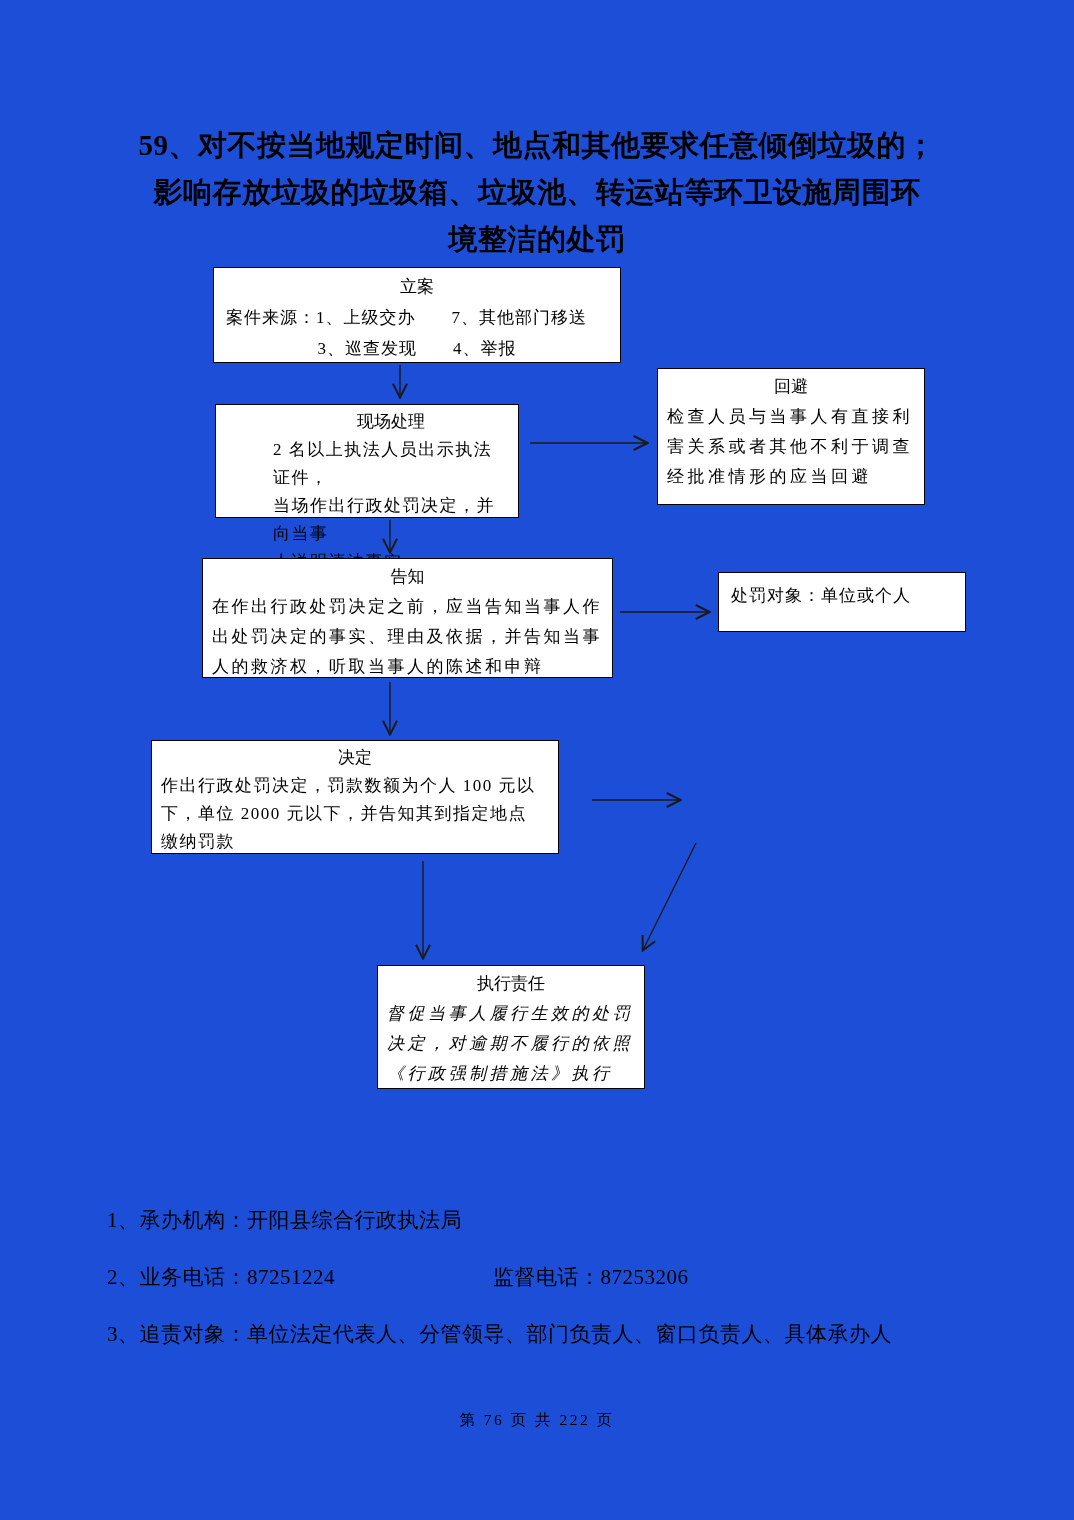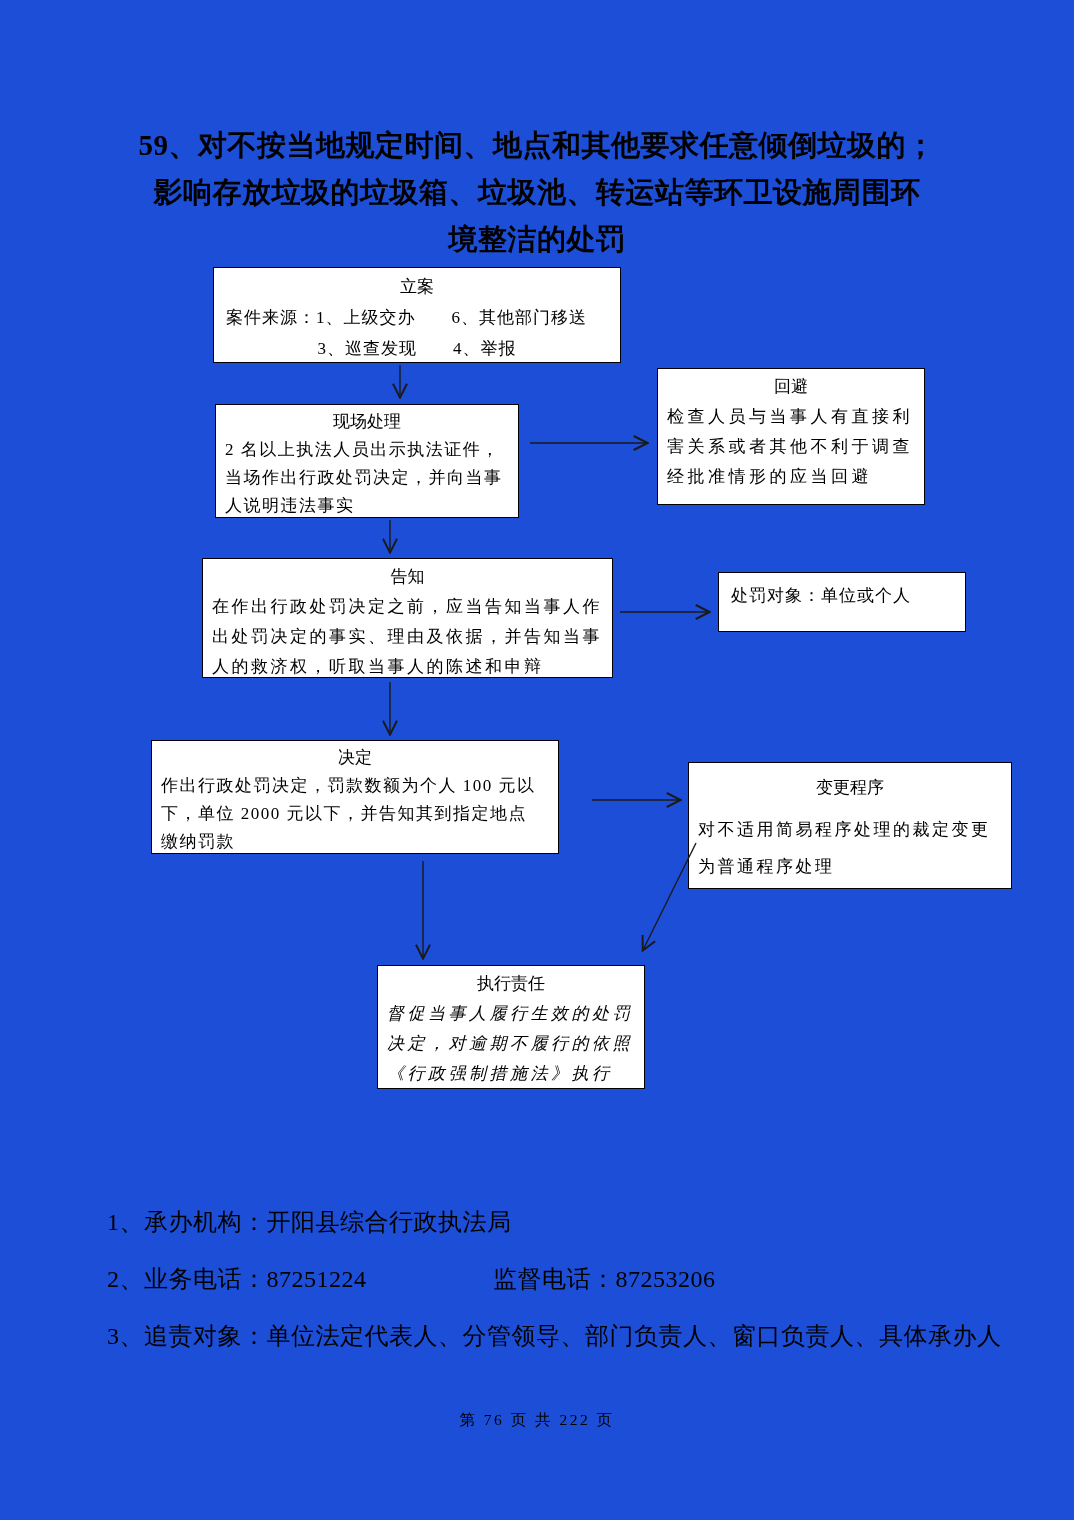--- a/index.html
+++ b/index.html
@@ -30,21 +30,21 @@
     font-size:17px;
     line-height:29px;
   }
   .box-title { text-align:center; margin-top:3px; }
   .box-body  { white-space:pre-line; padding:0 9px; }
 
   .case-filing { left:213px; top:267px; width:408px; height:96px; line-height:31px; }
   .case-src-1  { padding-left:12px; letter-spacing:1px; }
   .case-src-2  { text-align:center; letter-spacing:1px; }
 
-  .onsite { left:215px; top:404px; width:304px; height:114px; line-height:28px; }
+  .onsite { left:215px; top:404px; width:304px; height:114px; line-height:28px;padding-left:48px; }
   .onsite .box-body { letter-spacing:1.5px; }
 
   .recusal { left:657px; top:368px; width:268px; height:137px; line-height:30px; }
   .recusal .box-body { letter-spacing:3.5px; }
 
   .notification { left:202px; top:558px; width:411px; height:120px; line-height:30px; }
   .notification .box-body { letter-spacing:2.5px; }
 
   .penalty-target { left:718px; top:572px; width:248px; height:60px; }
   .penalty-target .pt-text { padding:8px 0 0 12px; letter-spacing:1px; }
@@ -57,21 +57,21 @@
   .procedure-change .box-body  { letter-spacing:2.5px; line-height:37px; margin-top:9px; }
 
   .enforcement { left:377px; top:965px; width:268px; height:124px; line-height:30px; }
   .enforcement .box-body { letter-spacing:3.5px;font-style:italic; }
 
   
   .arrows { position:absolute; top:0; left:0; pointer-events:none; }
   .arrows line { stroke:#1a1a1a; stroke-width:1.4; }
 
   
-  .note { position:absolute; font-size:24px; letter-spacing:0.5px; white-space:nowrap; }
+  .note { position:absolute; font-size:21px; letter-spacing:0.5px; white-space:nowrap; }
   .note-1 { left:107px; top:1206px; }
   .note-2-left  { left:107px; top:1263px; }
   .note-2-right { left:493px; top:1263px; }
   .note-3 { left:107px; top:1320px; }
 
   
   .page-footer {
     position:absolute; top:1410px; left:0; width:100%;
     text-align:center;
     font-size:15.5px; letter-spacing:2.5px;
@@ -81,21 +81,21 @@
 <body>
 
 <div class="page">
 
   <div class="doc-title">59、对不按当地规定时间、地点和其他要求任意倾倒垃圾的；
 影响存放垃圾的垃圾箱、垃圾池、转运站等环卫设施周围环
 境整洁的处罚</div>
 
   <div class="box case-filing">
     <div class="box-title">立案</div>
-    <div class="case-src-1">案件来源：1、上级交办　　6、其他部门移送</div>
+    <div class="case-src-1">案件来源：1、上级交办　　7、其他部门移送</div>
     <div class="case-src-2">3、巡查发现　　4、举报</div>
   </div>
 
   <div class="box onsite">
     <div class="box-title">现场处理</div>
     <div class="box-body">2 名以上执法人员出示执法证件，
 当场作出行政处罚决定，并向当事
 人说明违法事实</div>
   </div>
 
@@ -117,25 +117,20 @@
 人的救济权，听取当事人的陈述和申辩</div>
   </div>
 
   <div class="box decision">
     <div class="box-title">决定</div>
     <div class="box-body">作出行政处罚决定，罚款数额为个人 100 元以
 下，单位 2000 元以下，并告知其到指定地点
 缴纳罚款</div>
   </div>
 
-  <div class="box procedure-change">
-    <div class="box-title">变更程序</div>
-    <div class="box-body">对不适用简易程序处理的裁定变更
-为普通程序处理</div>
-  </div>
 
   <div class="box enforcement">
     <div class="box-title">执行责任</div>
     <div class="box-body">督促当事人履行生效的处罚
 决定，对逾期不履行的依照
 《行政强制措施法》执行</div>
   </div>
 
   <svg class="arrows" width="1074" height="1520" viewBox="0 0 1074 1520">
     <defs>

